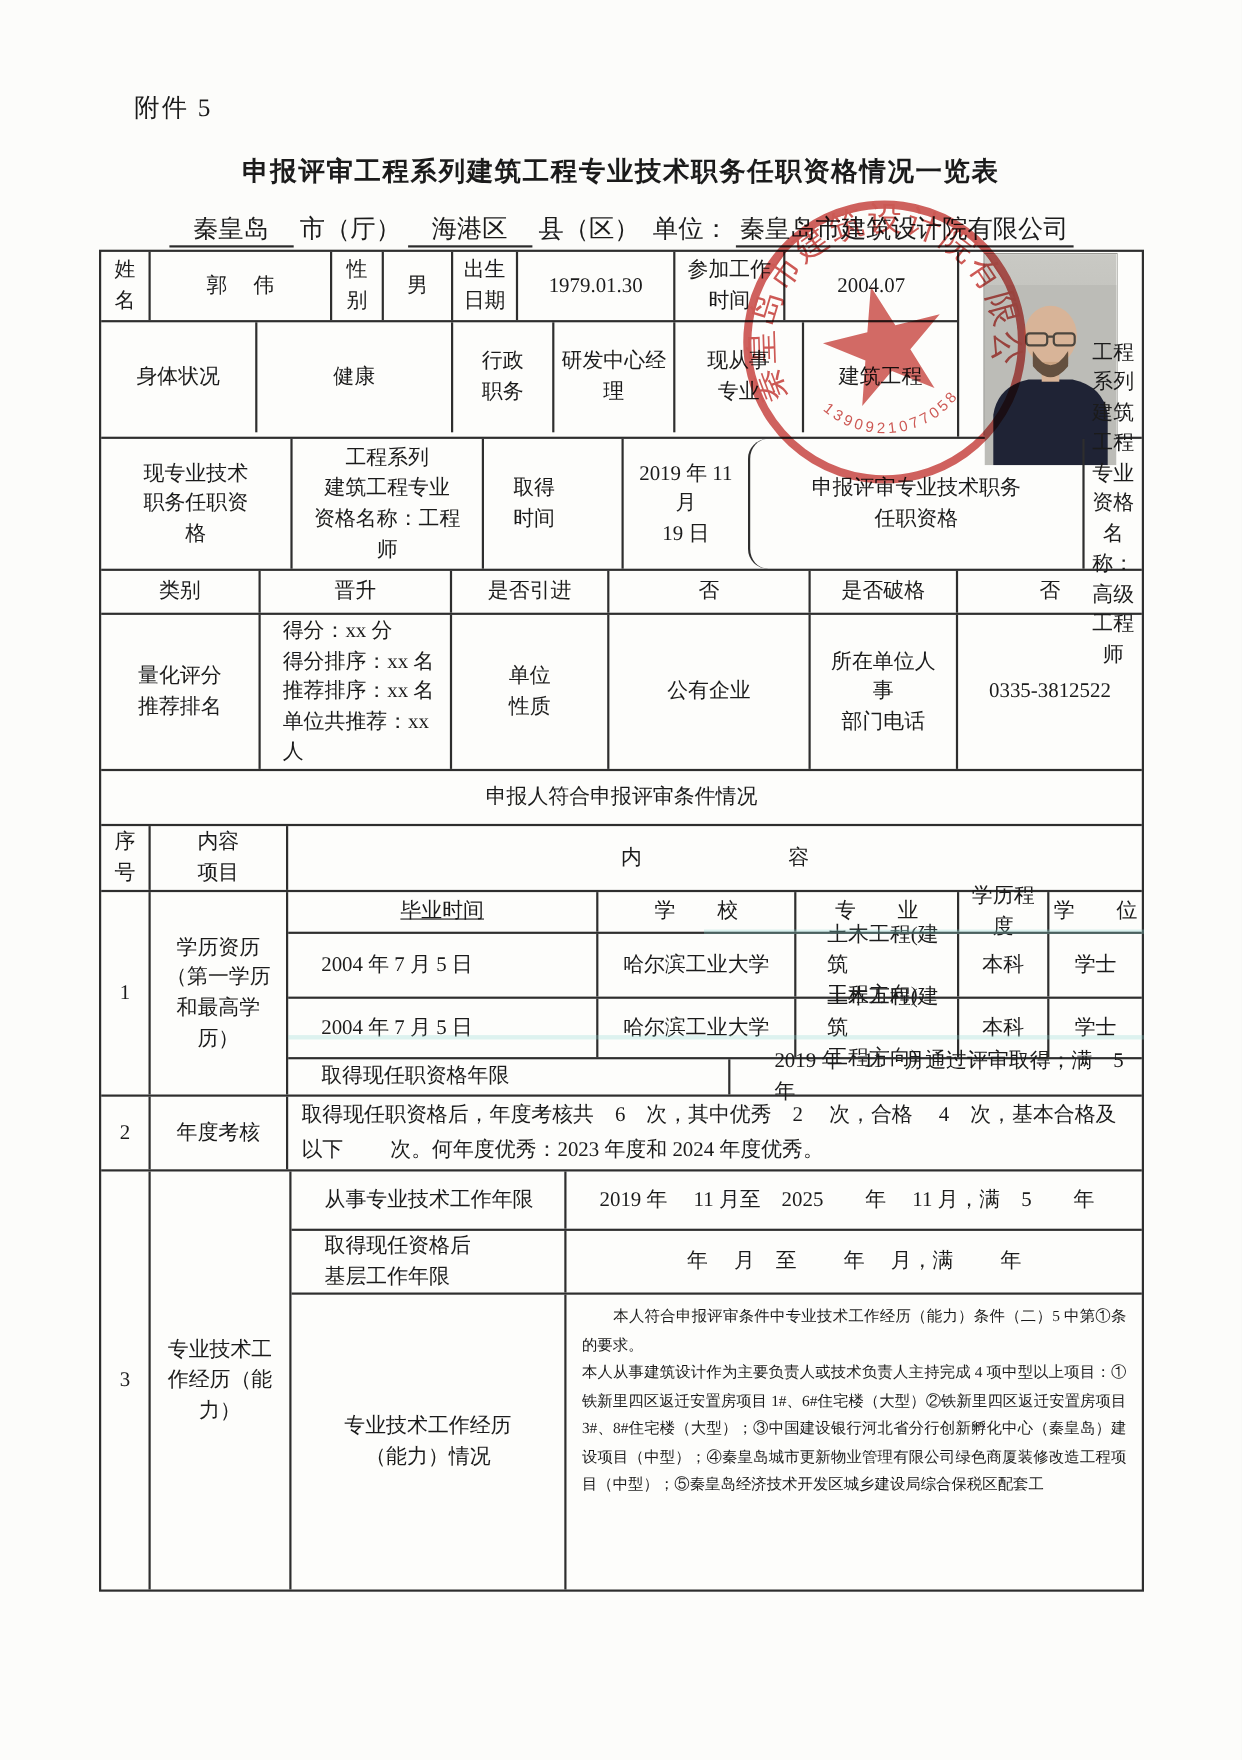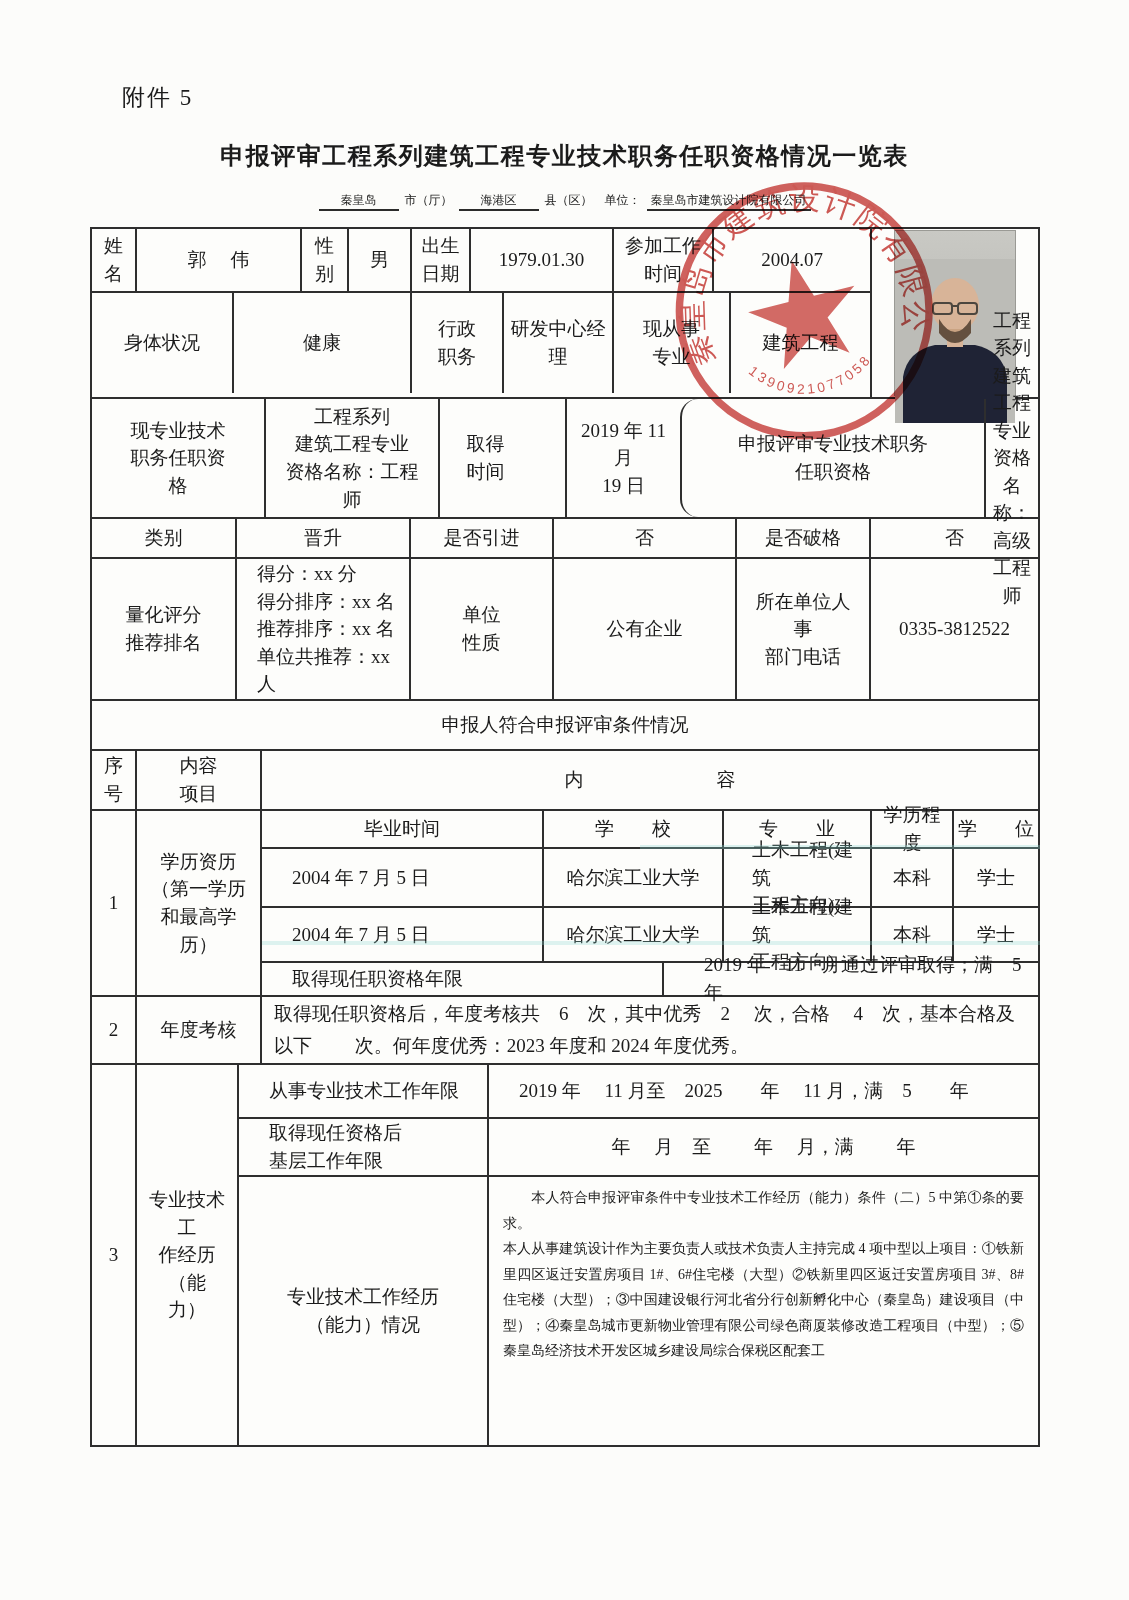--- a/index.html
+++ b/index.html
@@ -2,21 +2,21 @@
 <html><head>
 <meta charset="utf-8">
 <style>
   html,body{margin:0;padding:0;background:#e8e8e6;}
   .page{position:relative;width:1129px;height:1600px;margin:0 auto;background:#fcfcfa;
         font-family:"Liberation Serif","DejaVu Serif",serif;color:#1b1b1b;overflow:hidden;}
   .attachment{position:absolute;left:122px;top:82px;font-size:23px;letter-spacing:2px;}
   .title{position:absolute;left:0;top:140px;width:100%;text-align:center;font-size:24px;
          font-weight:700;letter-spacing:1.5px;font-family:"Liberation Sans","DejaVu Sans",sans-serif;}
   .subtitle{position:absolute;left:0;top:192px;width:100%;display:flex;justify-content:center;
-            align-items:baseline;font-size:12px;}
+            align-items:baseline;font-size:23px;}
   .subtitle .u{border-bottom:2px solid #2b2b2b;padding:0 22px;}
   .subtitle .g{padding:0 6px;}
   
   .tbl{position:absolute;left:90px;top:227px;width:950px;border:2px solid #2e2e2e;box-sizing:border-box;
        background:rgba(255,255,255,.25);}
   .band{display:flex;}
   .band + .band{border-top:2px solid #2e2e2e;}
   .band>*+*{border-left:2px solid #2e2e2e;}
   .row{display:flex;}
   .row>*+*{border-left:2px solid #2e2e2e;}
@@ -160,21 +160,21 @@
     </div>
 
     <div class="band">
       <div class="c" style="width:43px;">1</div>
       <div class="c" style="width:125px;">学历资历
 （第一学历
 和最高学
 历）</div>
       <div class="stack" style="flex:1;">
         <div class="row" style="height:36px;">
-          <div class="c" style="width:280px;">毕业时间</div>
+          <div class="c" style="width:280px;text-decoration:underline;">毕业时间</div>
           <div class="c" style="width:180px;">学　　校</div>
           <div class="c" style="width:148px;">专　　业</div>
           <div class="c" style="width:82px;">学历程度</div>
           <div class="c" style="flex:1;">学　　位</div>
         </div>
         <div class="row" style="height:57px;">
           <div class="c L pl30" style="width:280px;">2004 年 7 月 5 日</div>
           <div class="c" style="width:180px;">哈尔滨工业大学</div>
           <div class="c L" style="width:148px;">土木工程(建筑
 工程方向)</div>
@@ -197,21 +197,21 @@
     </div>
 
     <div class="band" style="height:66px;">
       <div class="c" style="width:43px;">2</div>
       <div class="c" style="width:125px;">年度考核</div>
       <div class="c L" style="flex:1;padding:4px 12px;line-height:1.7;">取得现任职资格后，年度考核共　6　次，其中优秀　2 　次，合格　 4　次，基本合格及以下　　 次。何年度优秀：2023 年度和 2024 年度优秀。</div>
     </div>
 
     <div class="band">
       <div class="c" style="width:43px;">3</div>
-      <div class="c" style="width:102px;">专业技术工
+      <div class="c" style="width:128px;">专业技术工
 作经历（能
 力）</div>
       <div class="stack" style="flex:1;">
         <div class="row" style="height:52px;">
           <div class="c L pl30" style="width:248px;">从事专业技术工作年限</div>
           <div class="c L pl30" style="flex:1;">2019 年　 11 月至　2025　　年　 11 月，满　5　　年</div>
         </div>
         <div class="row" style="height:56px;">
           <div class="c L pl30" style="width:248px;">取得现任资格后
 基层工作年限</div>

